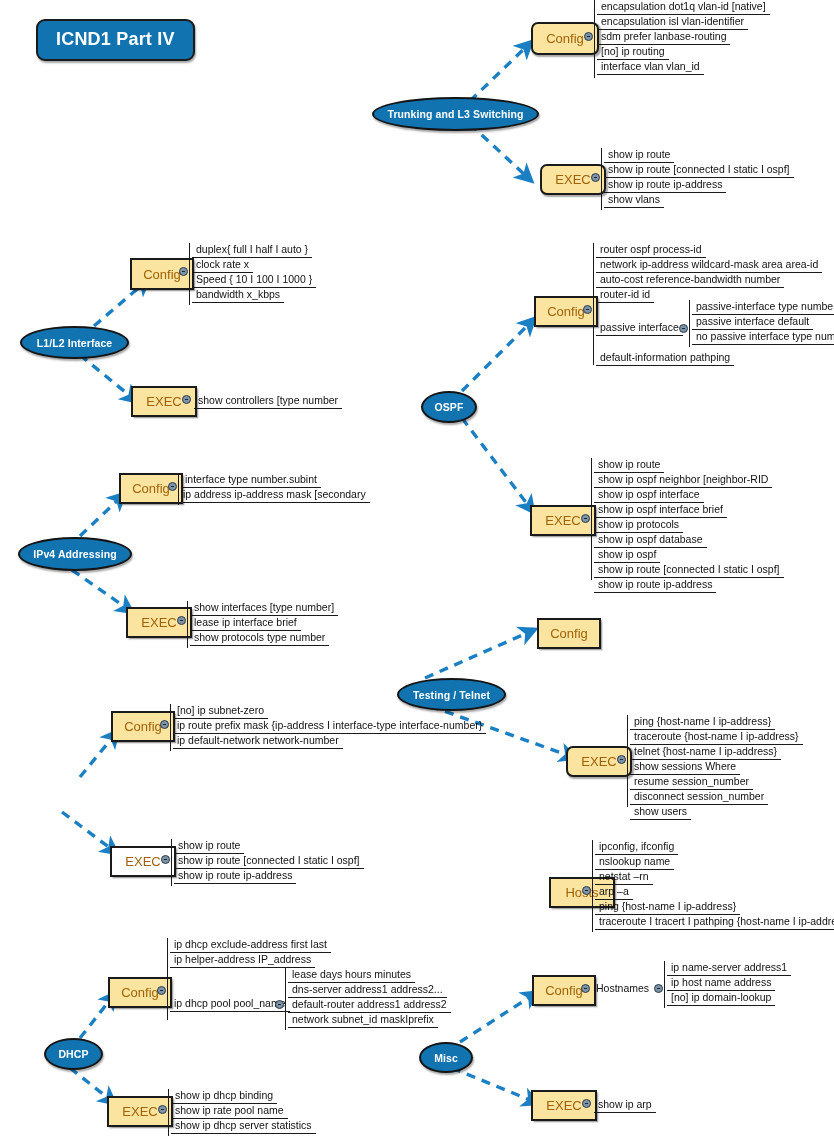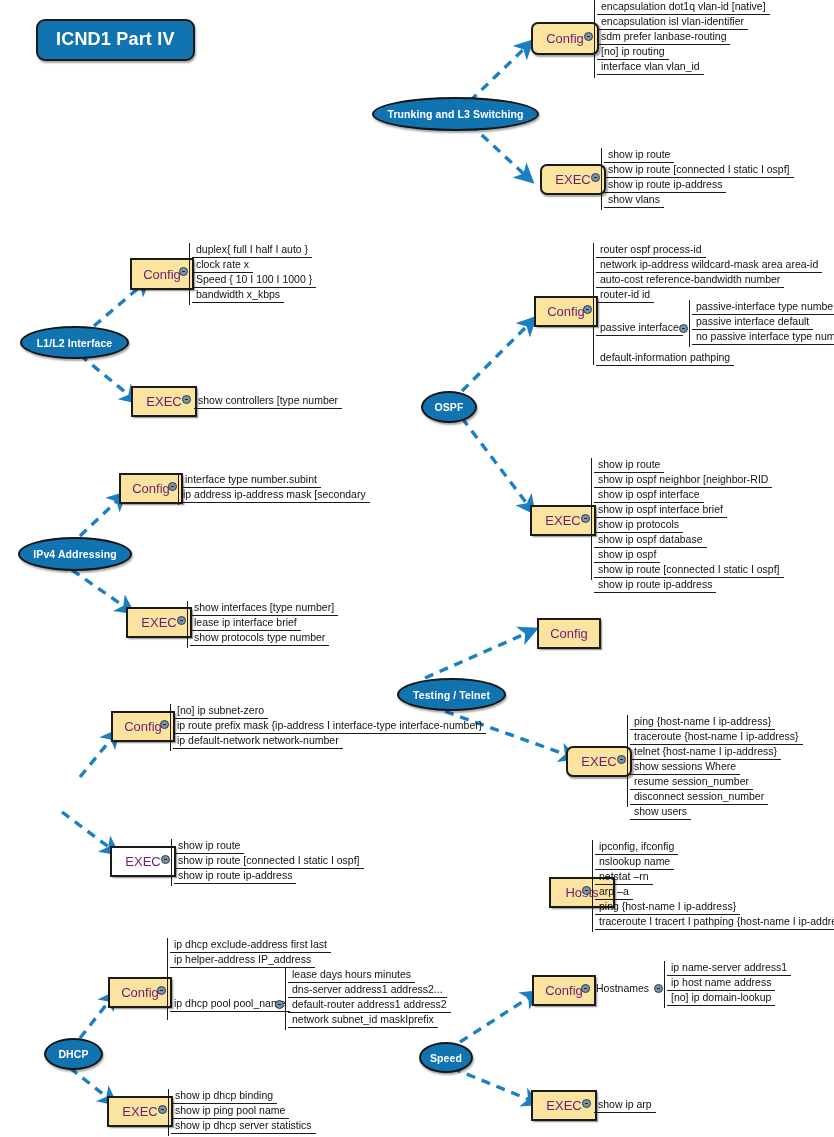--- a/index.html
+++ b/index.html
@@ -30,21 +30,21 @@
     font-size:10.5px;font-weight:bold;
     display:flex;align-items:center;justify-content:center;
     text-align:center;white-space:nowrap;
     box-shadow:1px 2px 2px rgba(0,0,0,.35);
     letter-spacing:.1px;
   }
 
   
   .modebox{
     position:absolute;
-    background:#FBE4A0;color:#701a75;
+    background:#FBE4A0;color:#a16207;
     border:2px solid #1a1a1a;
     font-size:13px;
     display:flex;align-items:center;justify-content:center;
     white-space:nowrap;
     box-shadow:1.5px 1.5px 1.5px rgba(0,0,0,.35);
     padding:0 6px;
   }
   .modebox.round{border-radius:7px;}
   .modebox.plain{background:#ffffff;}
 
@@ -307,26 +307,26 @@
     <span class="item" style="position:absolute;left:2px;top:29px;">default-router address1 address2</span>
     <span class="item" style="position:absolute;left:2px;top:44px;">network subnet_id maskIprefix</span>
   </div>
 
   <div class="modebox" style="left:107px;top:1096px;width:50px;height:27px;">
     <span>EXEC</span>
   </div>
   <div class="knob" style="left:158px;top:1105px;"></div>
   <div class="items bracket" style="left:168px;top:1089px;height:47px;">
     <span class="item" style="position:absolute;left:2px;top:-1px;">show ip dhcp binding</span>
-    <span class="item" style="position:absolute;left:2px;top:14px;">show ip ping pool name</span>
+    <span class="item" style="position:absolute;left:2px;top:14px;">show ip rate pool name</span>
     <span class="item" style="position:absolute;left:2px;top:29px;">show ip dhcp server statistics</span>
   </div>
 
   <div class="oval" style="left:419px;top:1042px;width:50px;height:27px;">
-    <span>Speed</span>
+    <span>Misc</span>
   </div>
 
   <div class="modebox" style="left:532px;top:975px;width:48px;height:27px;">
     <span>Config</span>
   </div>
   <div class="knob" style="left:581px;top:984px;"></div>
   <div class="sublabel" style="left:596px;top:982px;">Hostnames</div>
   <div class="knob" style="left:654px;top:984px;"></div>
   <div class="items bracket" style="left:664px;top:961px;height:47px;">
     <span class="item" style="position:absolute;left:2px;top:-1px;">ip name-server address1</span>

